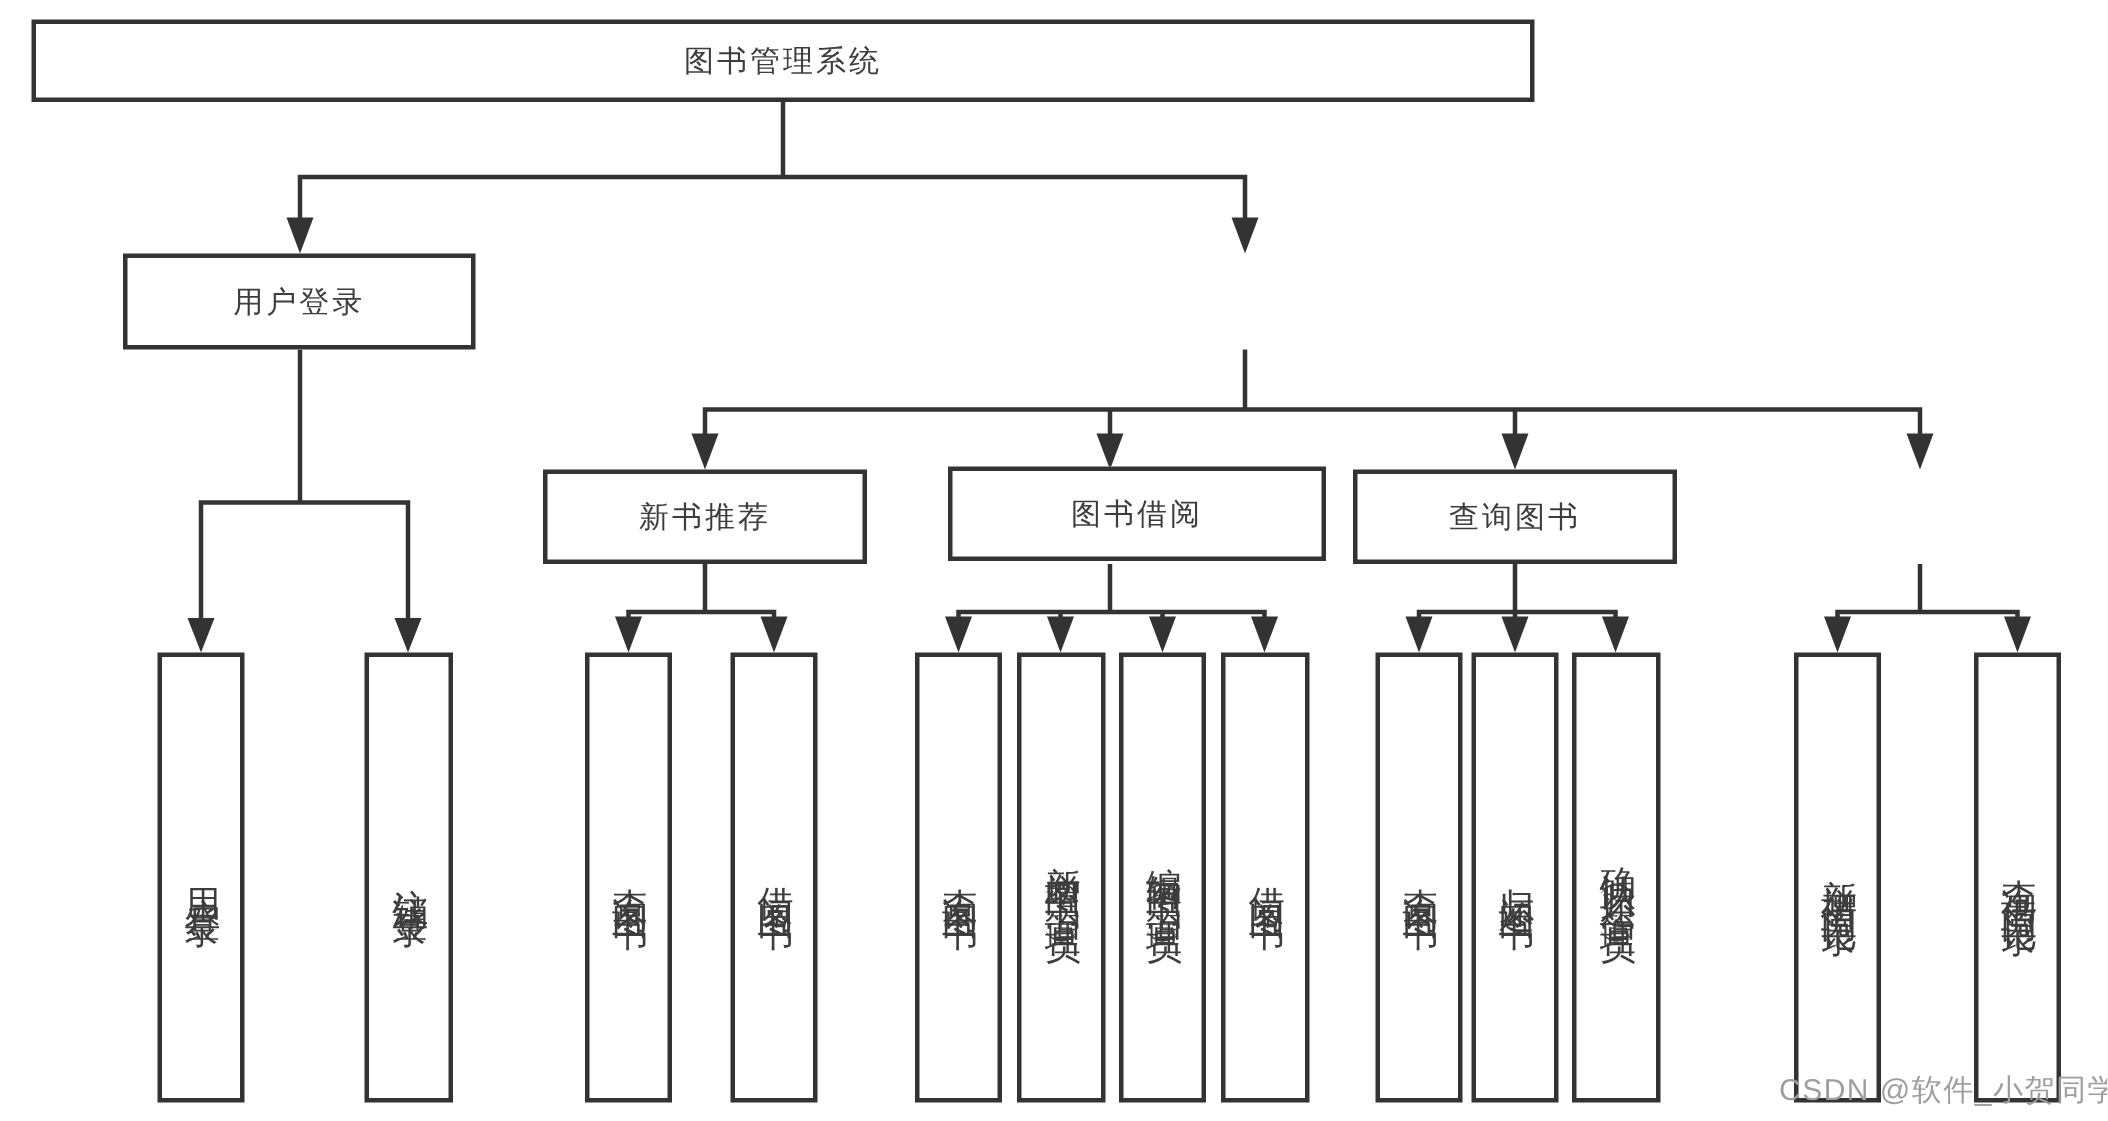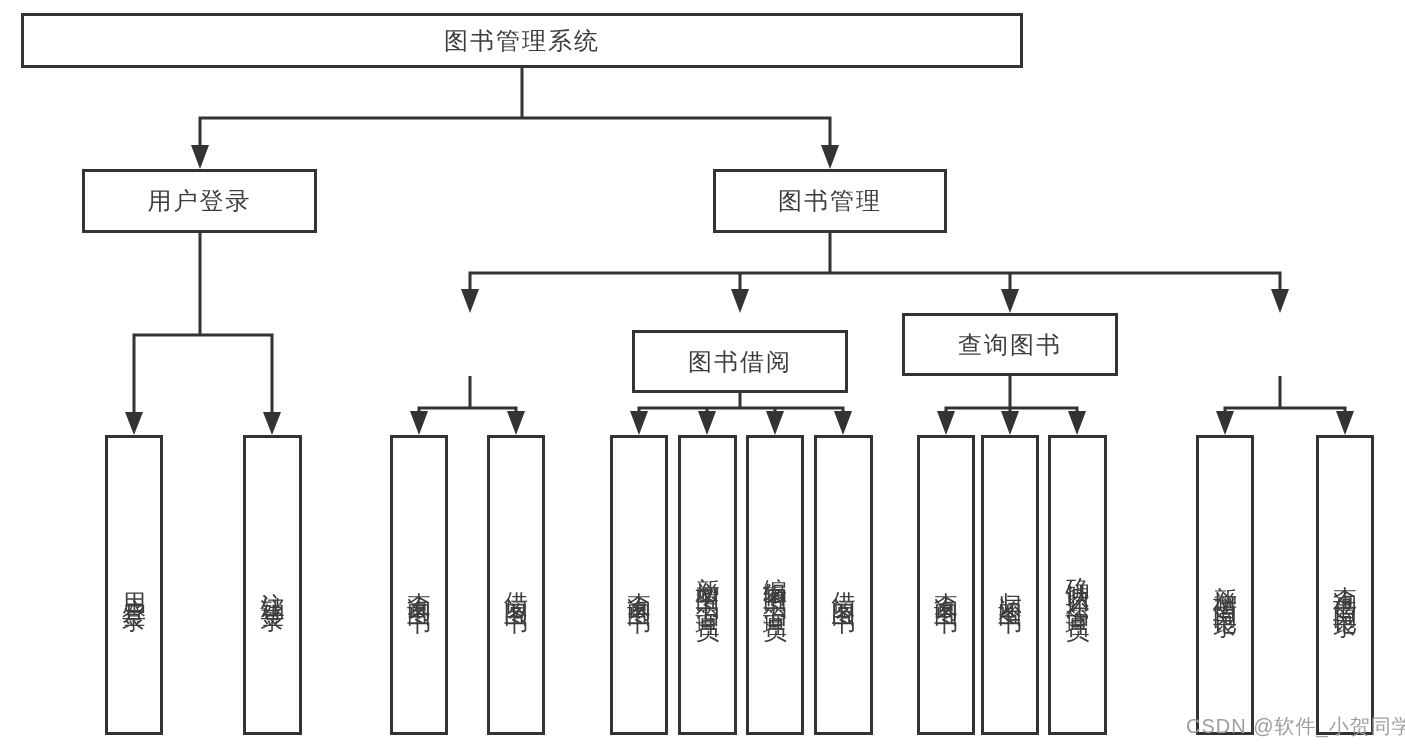--- a/index.html
+++ b/index.html
@@ -14,21 +14,21 @@
   #wires{position:absolute;left:0;top:0;width:1405px;height:747px;}
   .ln{stroke:var(--line,#333);stroke-width:3;fill:none;}
   .arr{fill:var(--line,#333);stroke:none;}
   .box{
     position:absolute;
     box-sizing:border-box;
     border:3px solid var(--line,#333);
     background:var(--box-bg,#fff);
     display:flex;align-items:center;justify-content:center;
   }
-  .hbox{font-size:24px;letter-spacing:2px;text-align:center;}
+  .hbox{font-size:20px;letter-spacing:2px;text-align:center;}
   .vbox{top:435px;height:300px;}
   .vbox span{
     writing-mode:vertical-rl;
     text-orientation:mixed;
     font-size:24px;
     letter-spacing:6px;
     line-height:1;
     white-space:nowrap;
   }
   .watermark{
@@ -87,23 +87,23 @@
       <polygon class="arr" points="1001,411 1019,411 1010,435"></polygon>
       <polygon class="arr" points="1068,411 1086,411 1077,435"></polygon>
       <polygon class="arr" points="1216,411 1234,411 1225,435"></polygon>
       <polygon class="arr" points="1336,411 1354,411 1345,435"></polygon>
     </g>
   </svg>
 
   <div class="box hbox" style="left:21px;top:13px;width:1002px;height:55px">图书管理系统</div>
 
   <div class="box hbox" style="left:82px;top:169px;width:235px;height:64px">用户登录</div>
-  <div class="box hbox" style="left:713px;top:169px;width:234px;height:64px">图书管理</div>
 
-  <div class="box hbox" style="left:632px;top:330px;width:216px;height:63px">图书借阅</div>
+  <div class="box hbox" style="left:362px;top:313px;width:216px;height:63px">新书推荐</div>
+  <div class="box hbox" style="left:632px;top:311px;width:252px;height:63px">图书借阅</div>
   <div class="box hbox" style="left:902px;top:313px;width:216px;height:63px">查询图书</div>
 
   <div class="box vbox" style="left:105px;width:58px">
     <span>用户登录</span>
   </div>
   <div class="box vbox" style="left:243px;width:59px">
     <span>注销登录</span>
   </div>
 
   <div class="box vbox" style="left:390px;width:58px">

